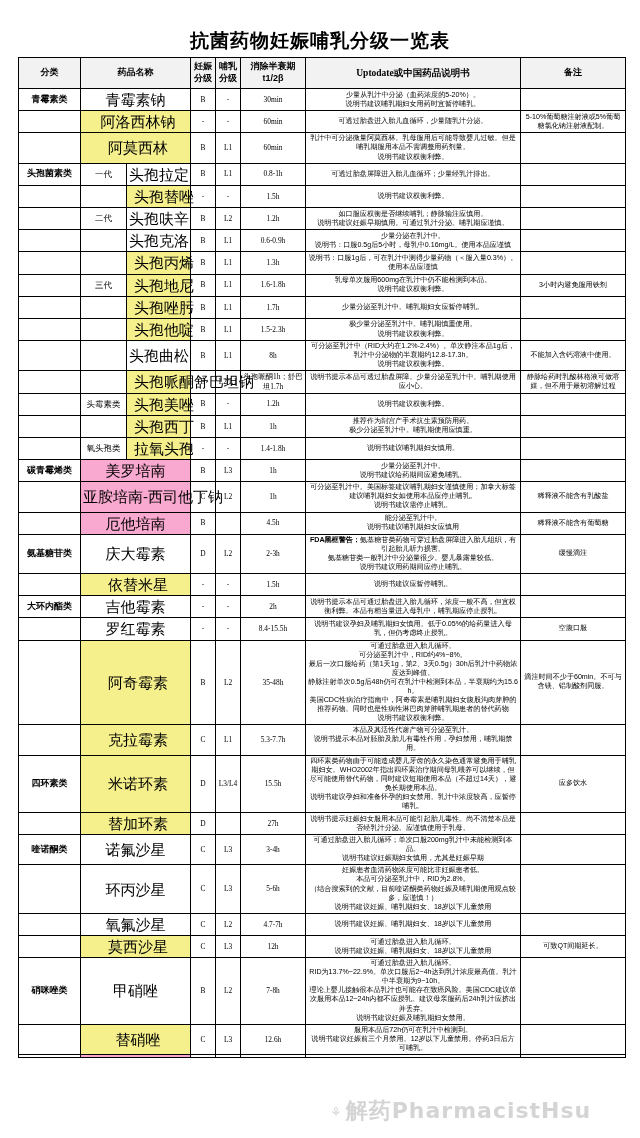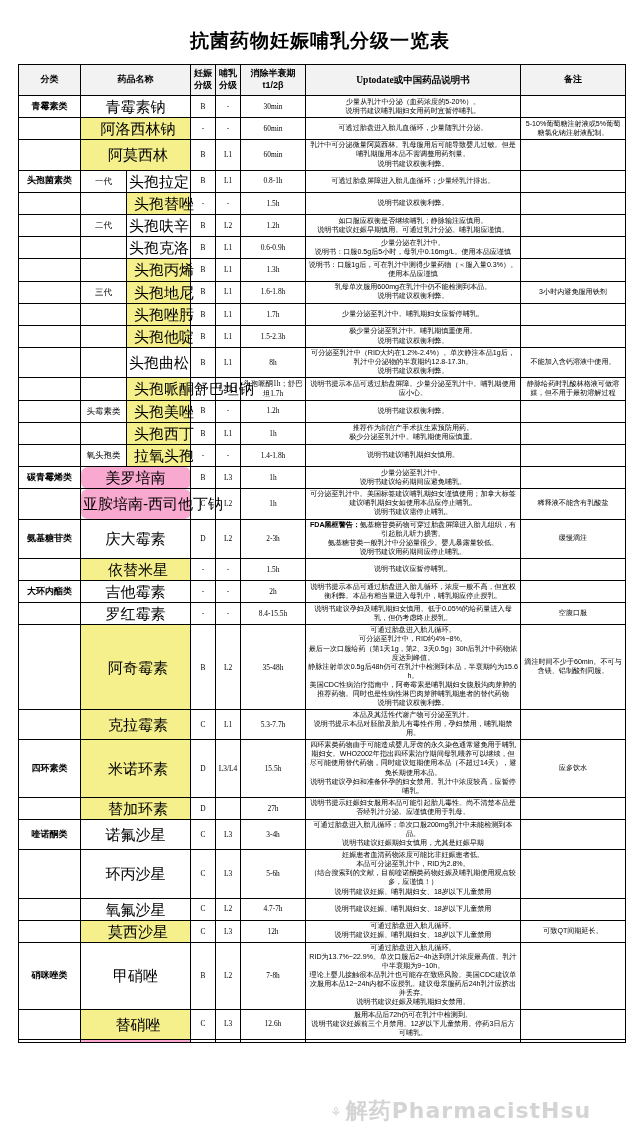--- a/index.html
+++ b/index.html
@@ -10,21 +10,21 @@
     color:#000;
   }
   #sheet{position:relative;width:556px;height:1138px;}
   .title{
     position:absolute; top:28px; left:0; width:640px;
     text-align:center;
     font-size:19px; font-weight:bold; letter-spacing:1px;
     font-family:"DejaVu Sans","Liberation Sans",sans-serif;
   }
   table{
-    position:absolute; top:64px; left:18px;
+    position:absolute; top:57px; left:18px;
     width:607px;
     border-collapse:collapse;
     table-layout:fixed;
   }
   col.c-cat{width:62px;}
   col.c-sub{width:46px;}
   col.c-name{width:64px;}
   col.c-preg{width:25px;}
   col.c-lact{width:25px;}
   col.c-half{width:65px;}
@@ -51,21 +51,21 @@
     text-align:center; font-weight:bold; font-size:9px;
     white-space:nowrap;
   }
   td.sub{text-align:center;font-size:8.5px;white-space:nowrap;margin-top:44px;}
   td.name{text-align:center;font-size:15px;white-space:nowrap;}
   td.grade{text-align:center;font-size:7.4px;font-family:"Liberation Serif","DejaVu Serif",serif;}
   td.half{text-align:center;font-size:7.4px;font-family:"Liberation Serif","DejaVu Serif",serif;}
   td.desc{text-align:center;}
   td.note{text-align:center;}
   .yellow{background:#f5f08c;padding-left:7px;}
-  .pink{background:#f9a8cf;border-radius:7px;}
+  .pink{background:#f9a8cf;}
   .desc p{margin:0;}
   .desc .b{font-weight:bold;}
   .watermark{
     position:absolute;
     left:330px; top:1096px;
     font-size:22px; font-weight:bold;
     color:rgba(120,120,120,0.32);
     letter-spacing:1px;
     font-family:"DejaVu Sans","Liberation Sans",sans-serif;
     pointer-events:none;
@@ -327,20 +327,32 @@
           <td class="grade">C</td>
           <td class="grade">L2</td>
           <td class="half">1h</td>
           <td class="desc">
             <p>可分泌至乳汁中。美国标签建议哺乳期妇女谨慎使用；加拿大标签建议哺乳期妇女如使用本品应停止哺乳。</p>
             <p>说明书建议需停止哺乳。</p>
           </td>
           <td class="note">稀释液不能含有乳酸盐</td>
         </tr>
         <tr>
+          <td class="cat"></td>
+          <td class="name pink" colspan="2">厄他培南</td>
+          <td class="grade">B</td>
+          <td class="grade"></td>
+          <td class="half">4.5h</td>
+          <td class="desc">
+            <p>能分泌至乳汁中。</p>
+            <p>说明书建议哺乳期妇女应慎用</p>
+          </td>
+          <td class="note">稀释液不能含有葡萄糖</td>
+        </tr>
+        <tr>
           <td class="cat">氨基糖苷类</td>
           <td class="name " colspan="2">庆大霉素</td>
           <td class="grade">D</td>
           <td class="grade">L2</td>
           <td class="half">2-3h</td>
           <td class="desc">
             <p><span class="b">FDA黑框警告：</span><span>氨基糖苷类药物可穿过胎盘屏障进入胎儿组织，有引起胎儿听力损害。</span></p>
             <p>氨基糖苷类一般乳汁中分泌量很少。婴儿暴露量较低。</p>
             <p>说明书建议用药期间应停止哺乳。</p>
           </td>

